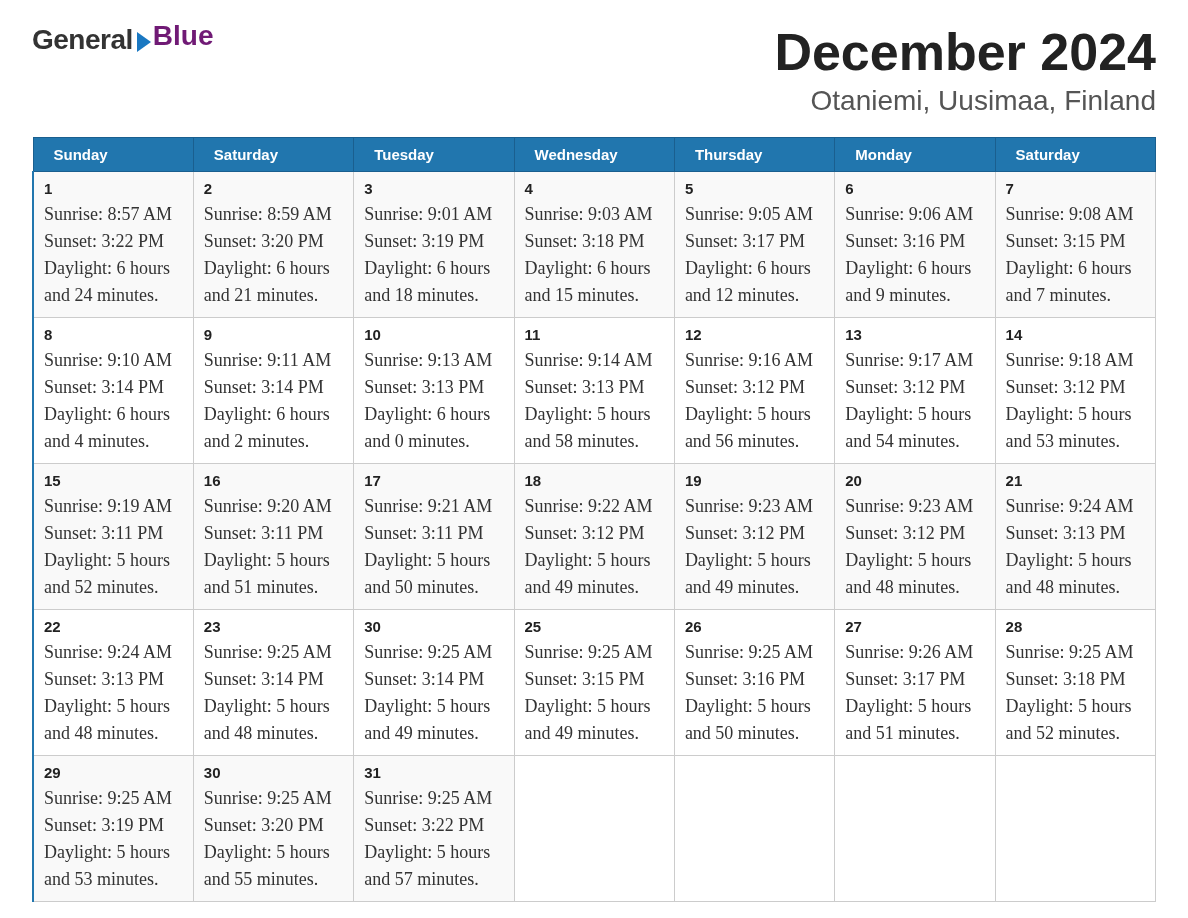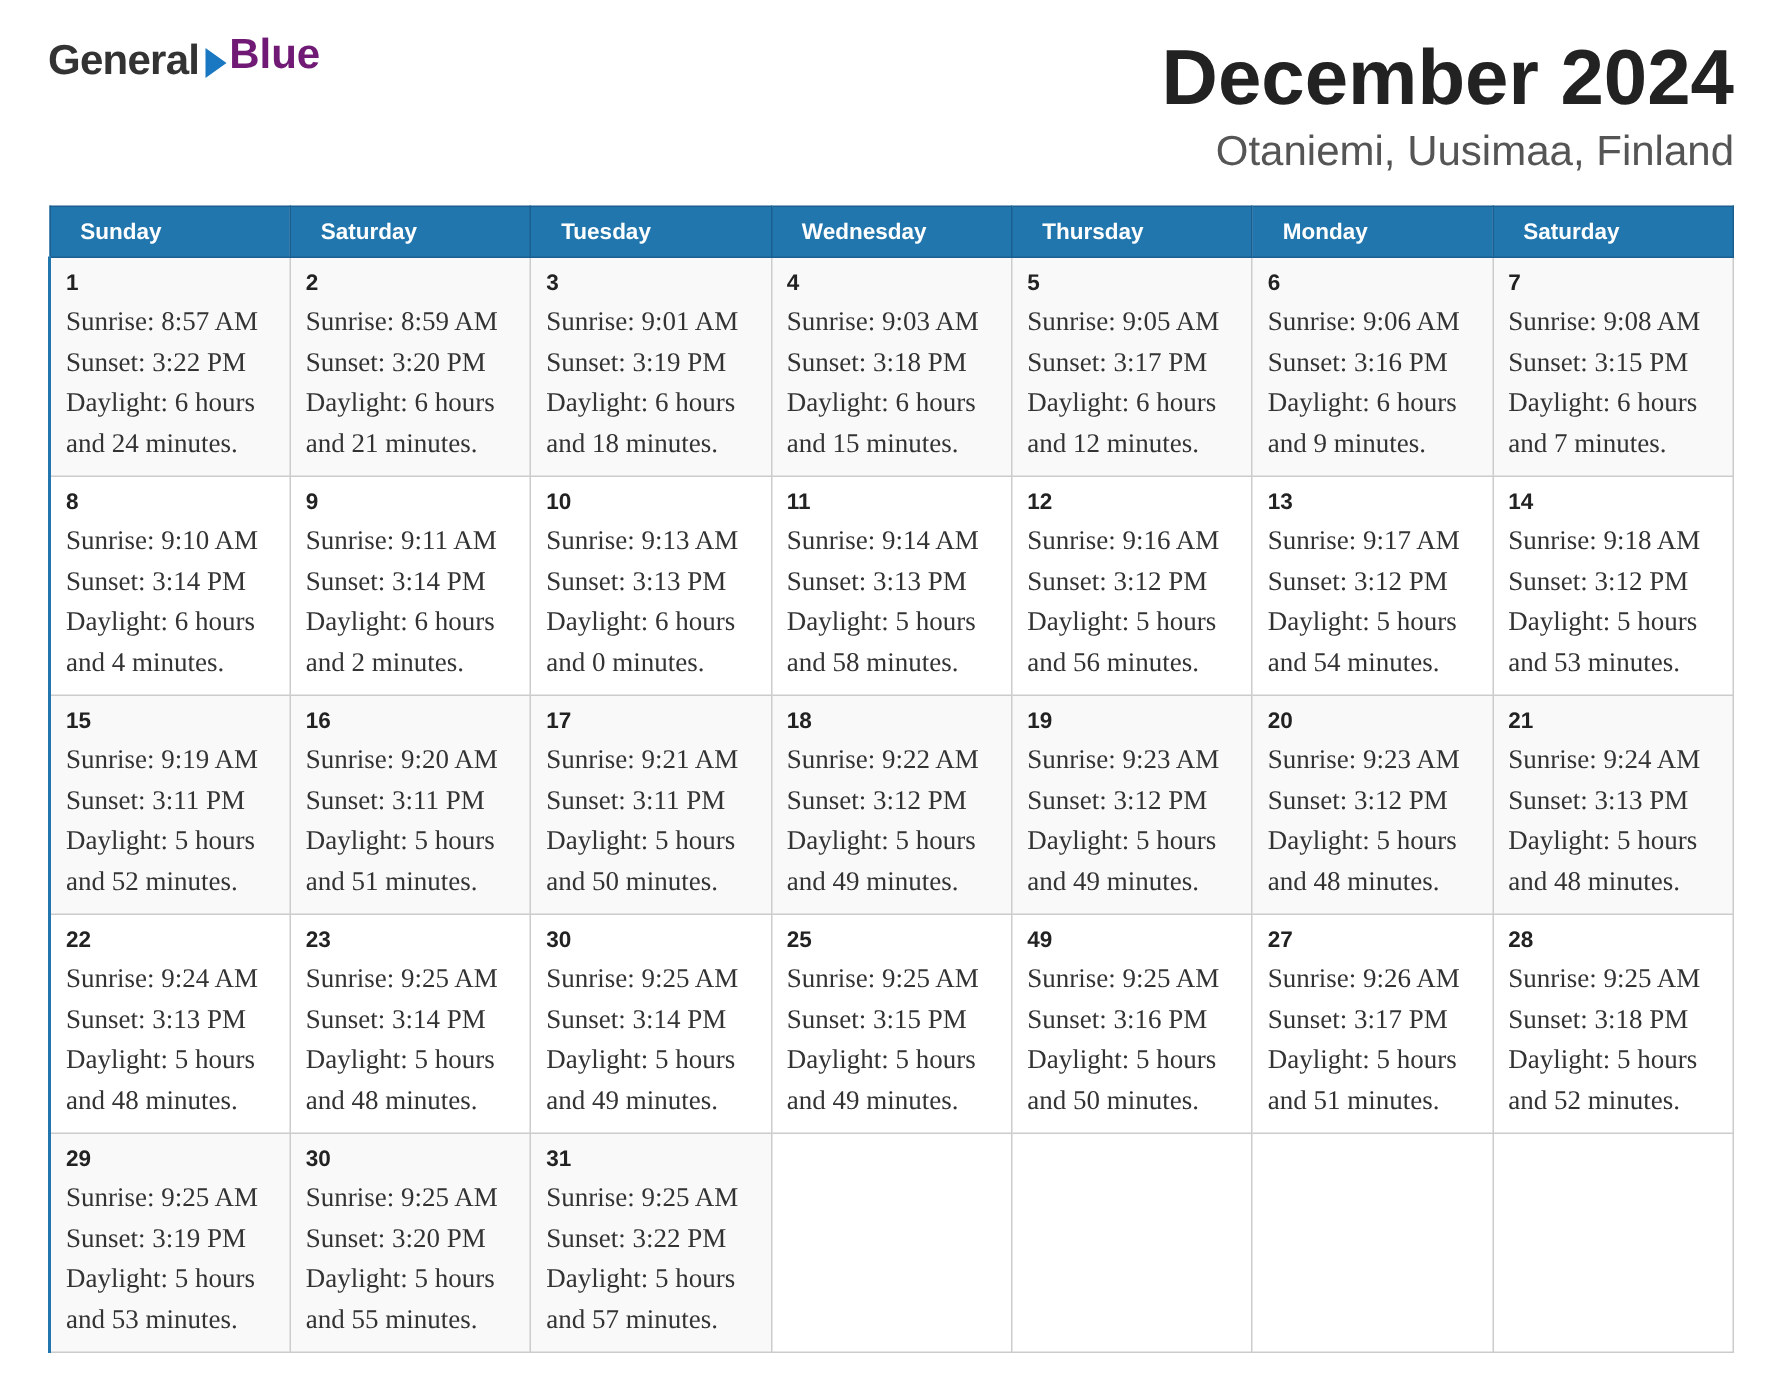--- a/index.html
+++ b/index.html
@@ -240,21 +240,21 @@
         </td>
         <td>
           <span class="day-num">30</span>
           <div class="day-info">Sunrise: 9:25 AM<br>Sunset: 3:14 PM<br>Daylight: 5 hours and 49 minutes.</div>
         </td>
         <td>
           <span class="day-num">25</span>
           <div class="day-info">Sunrise: 9:25 AM<br>Sunset: 3:15 PM<br>Daylight: 5 hours and 49 minutes.</div>
         </td>
         <td>
-          <span class="day-num">49</span>
+          <span class="day-num">26</span>
           <div class="day-info">Sunrise: 9:25 AM<br>Sunset: 3:16 PM<br>Daylight: 5 hours and 50 minutes.</div>
         </td>
         <td>
           <span class="day-num">27</span>
           <div class="day-info">Sunrise: 9:26 AM<br>Sunset: 3:17 PM<br>Daylight: 5 hours and 51 minutes.</div>
         </td>
         <td>
           <span class="day-num">28</span>
           <div class="day-info">Sunrise: 9:25 AM<br>Sunset: 3:18 PM<br>Daylight: 5 hours and 52 minutes.</div>
         </td>

